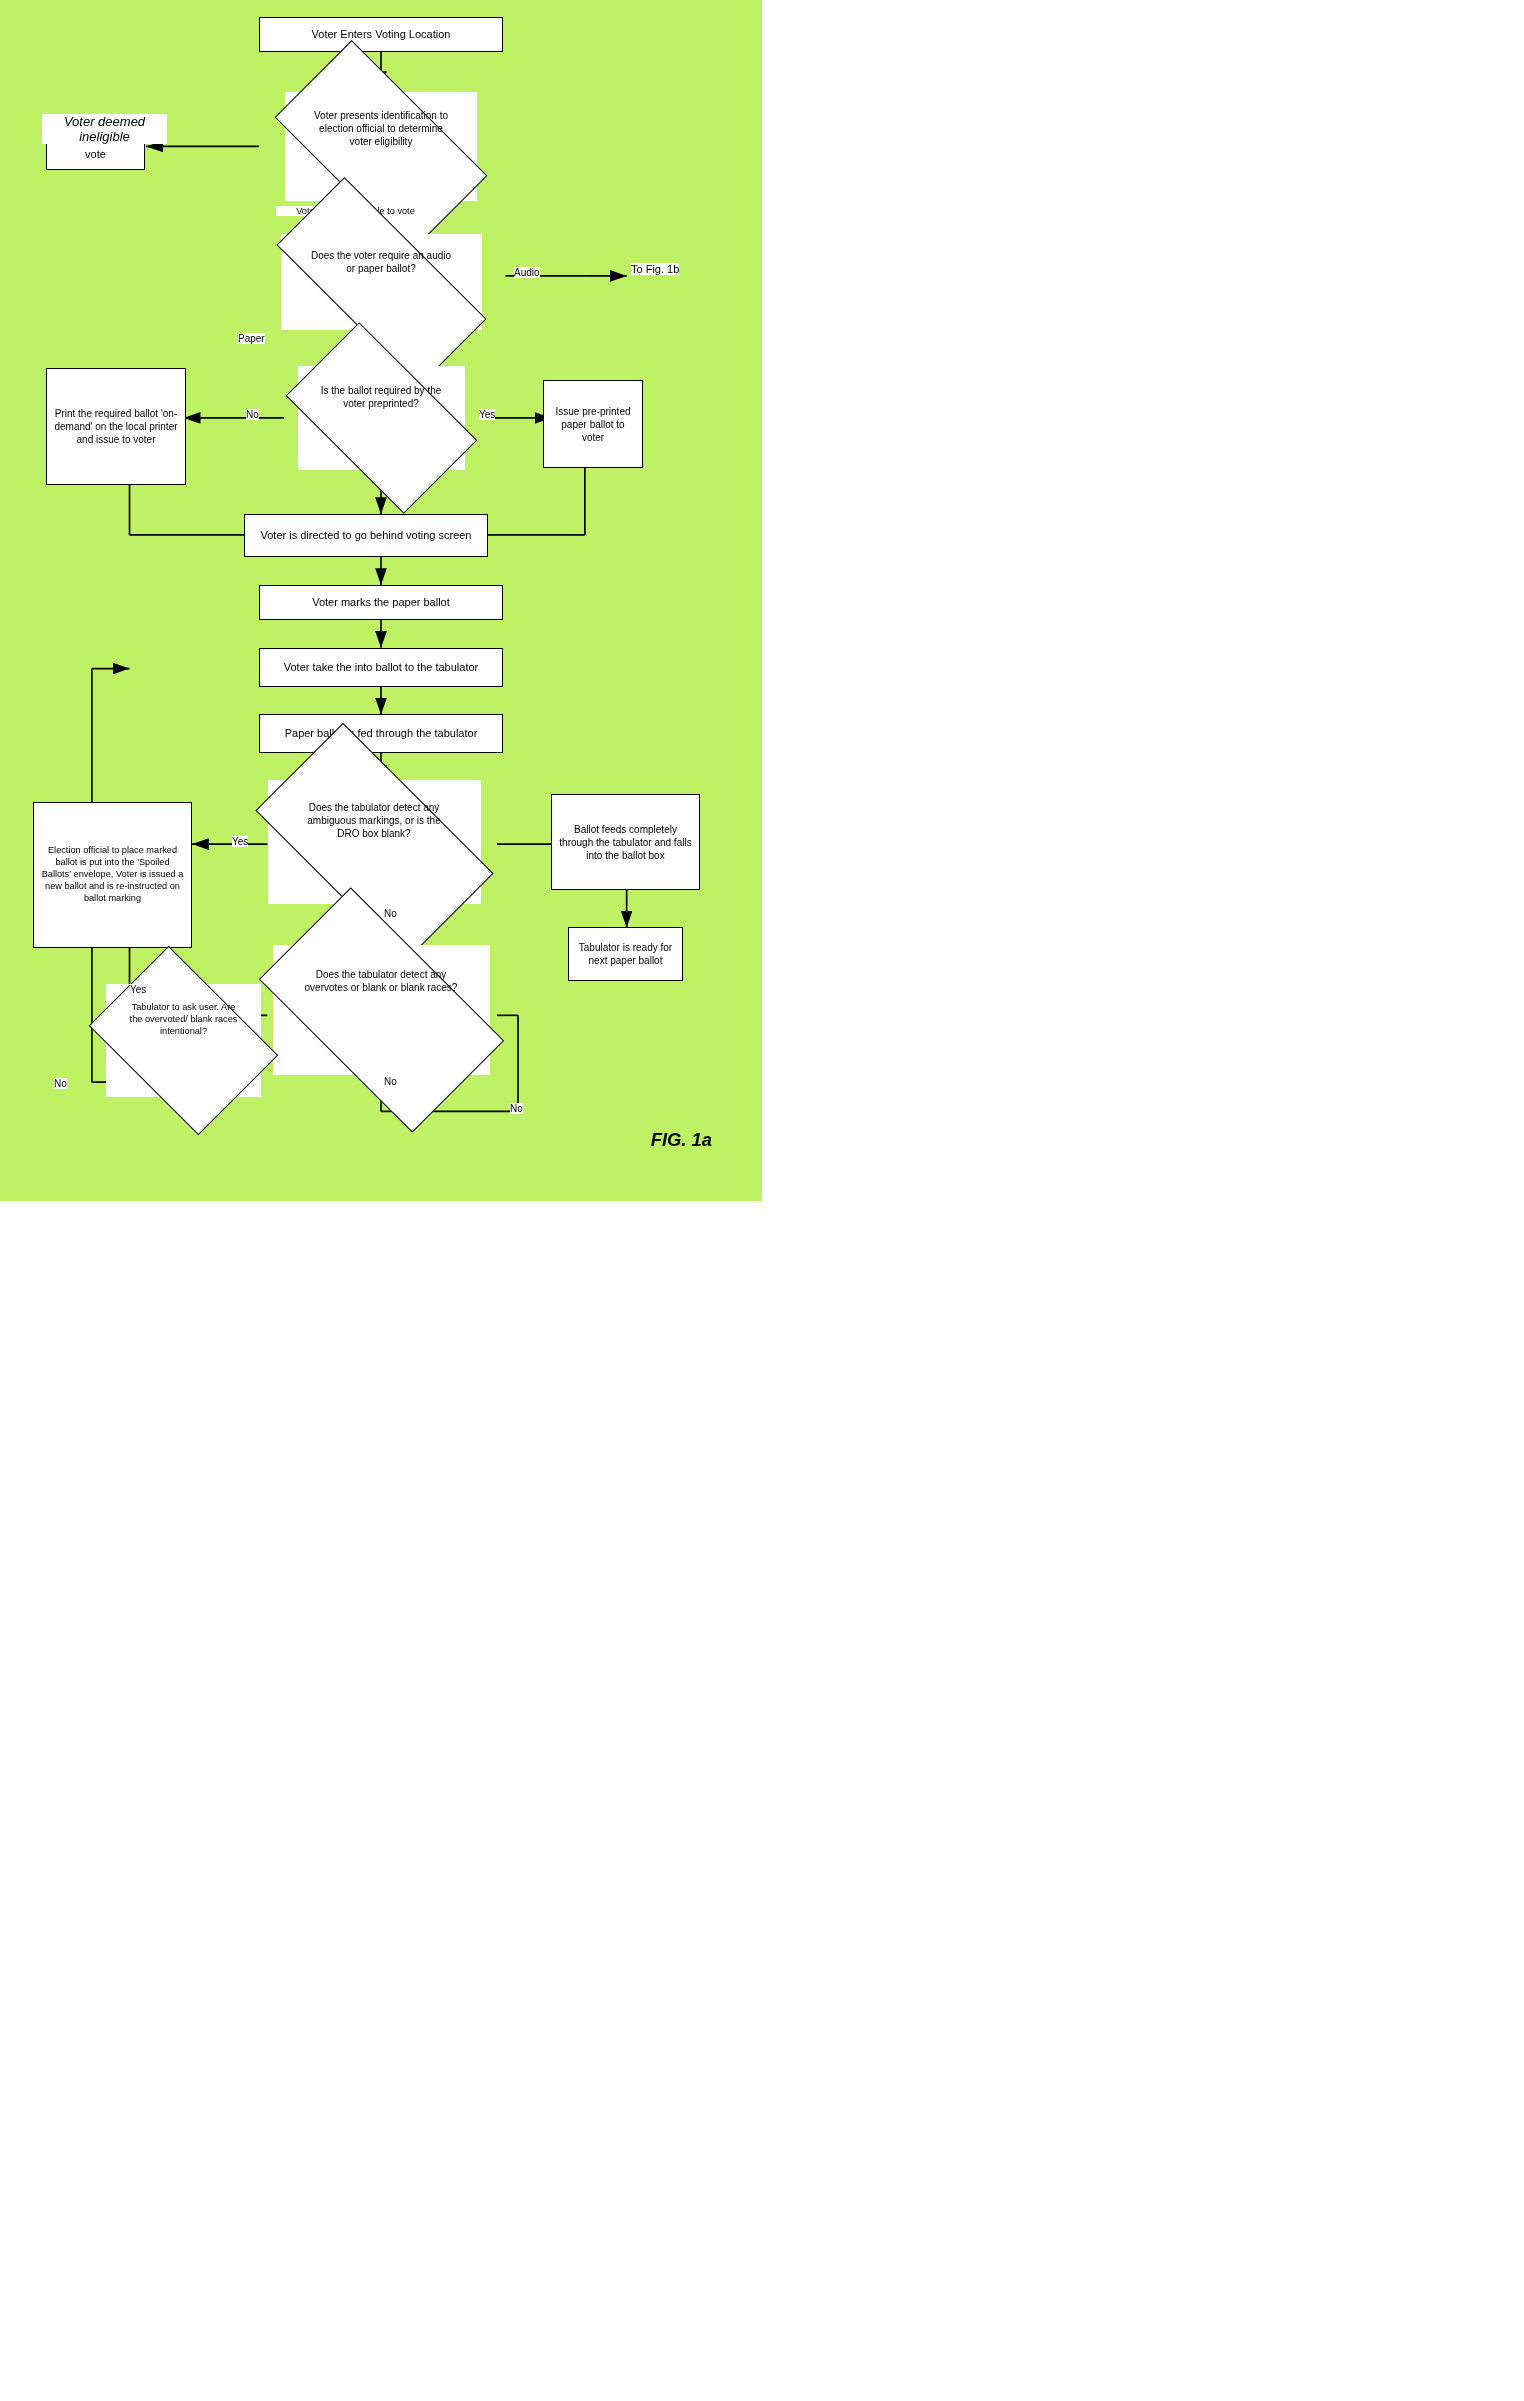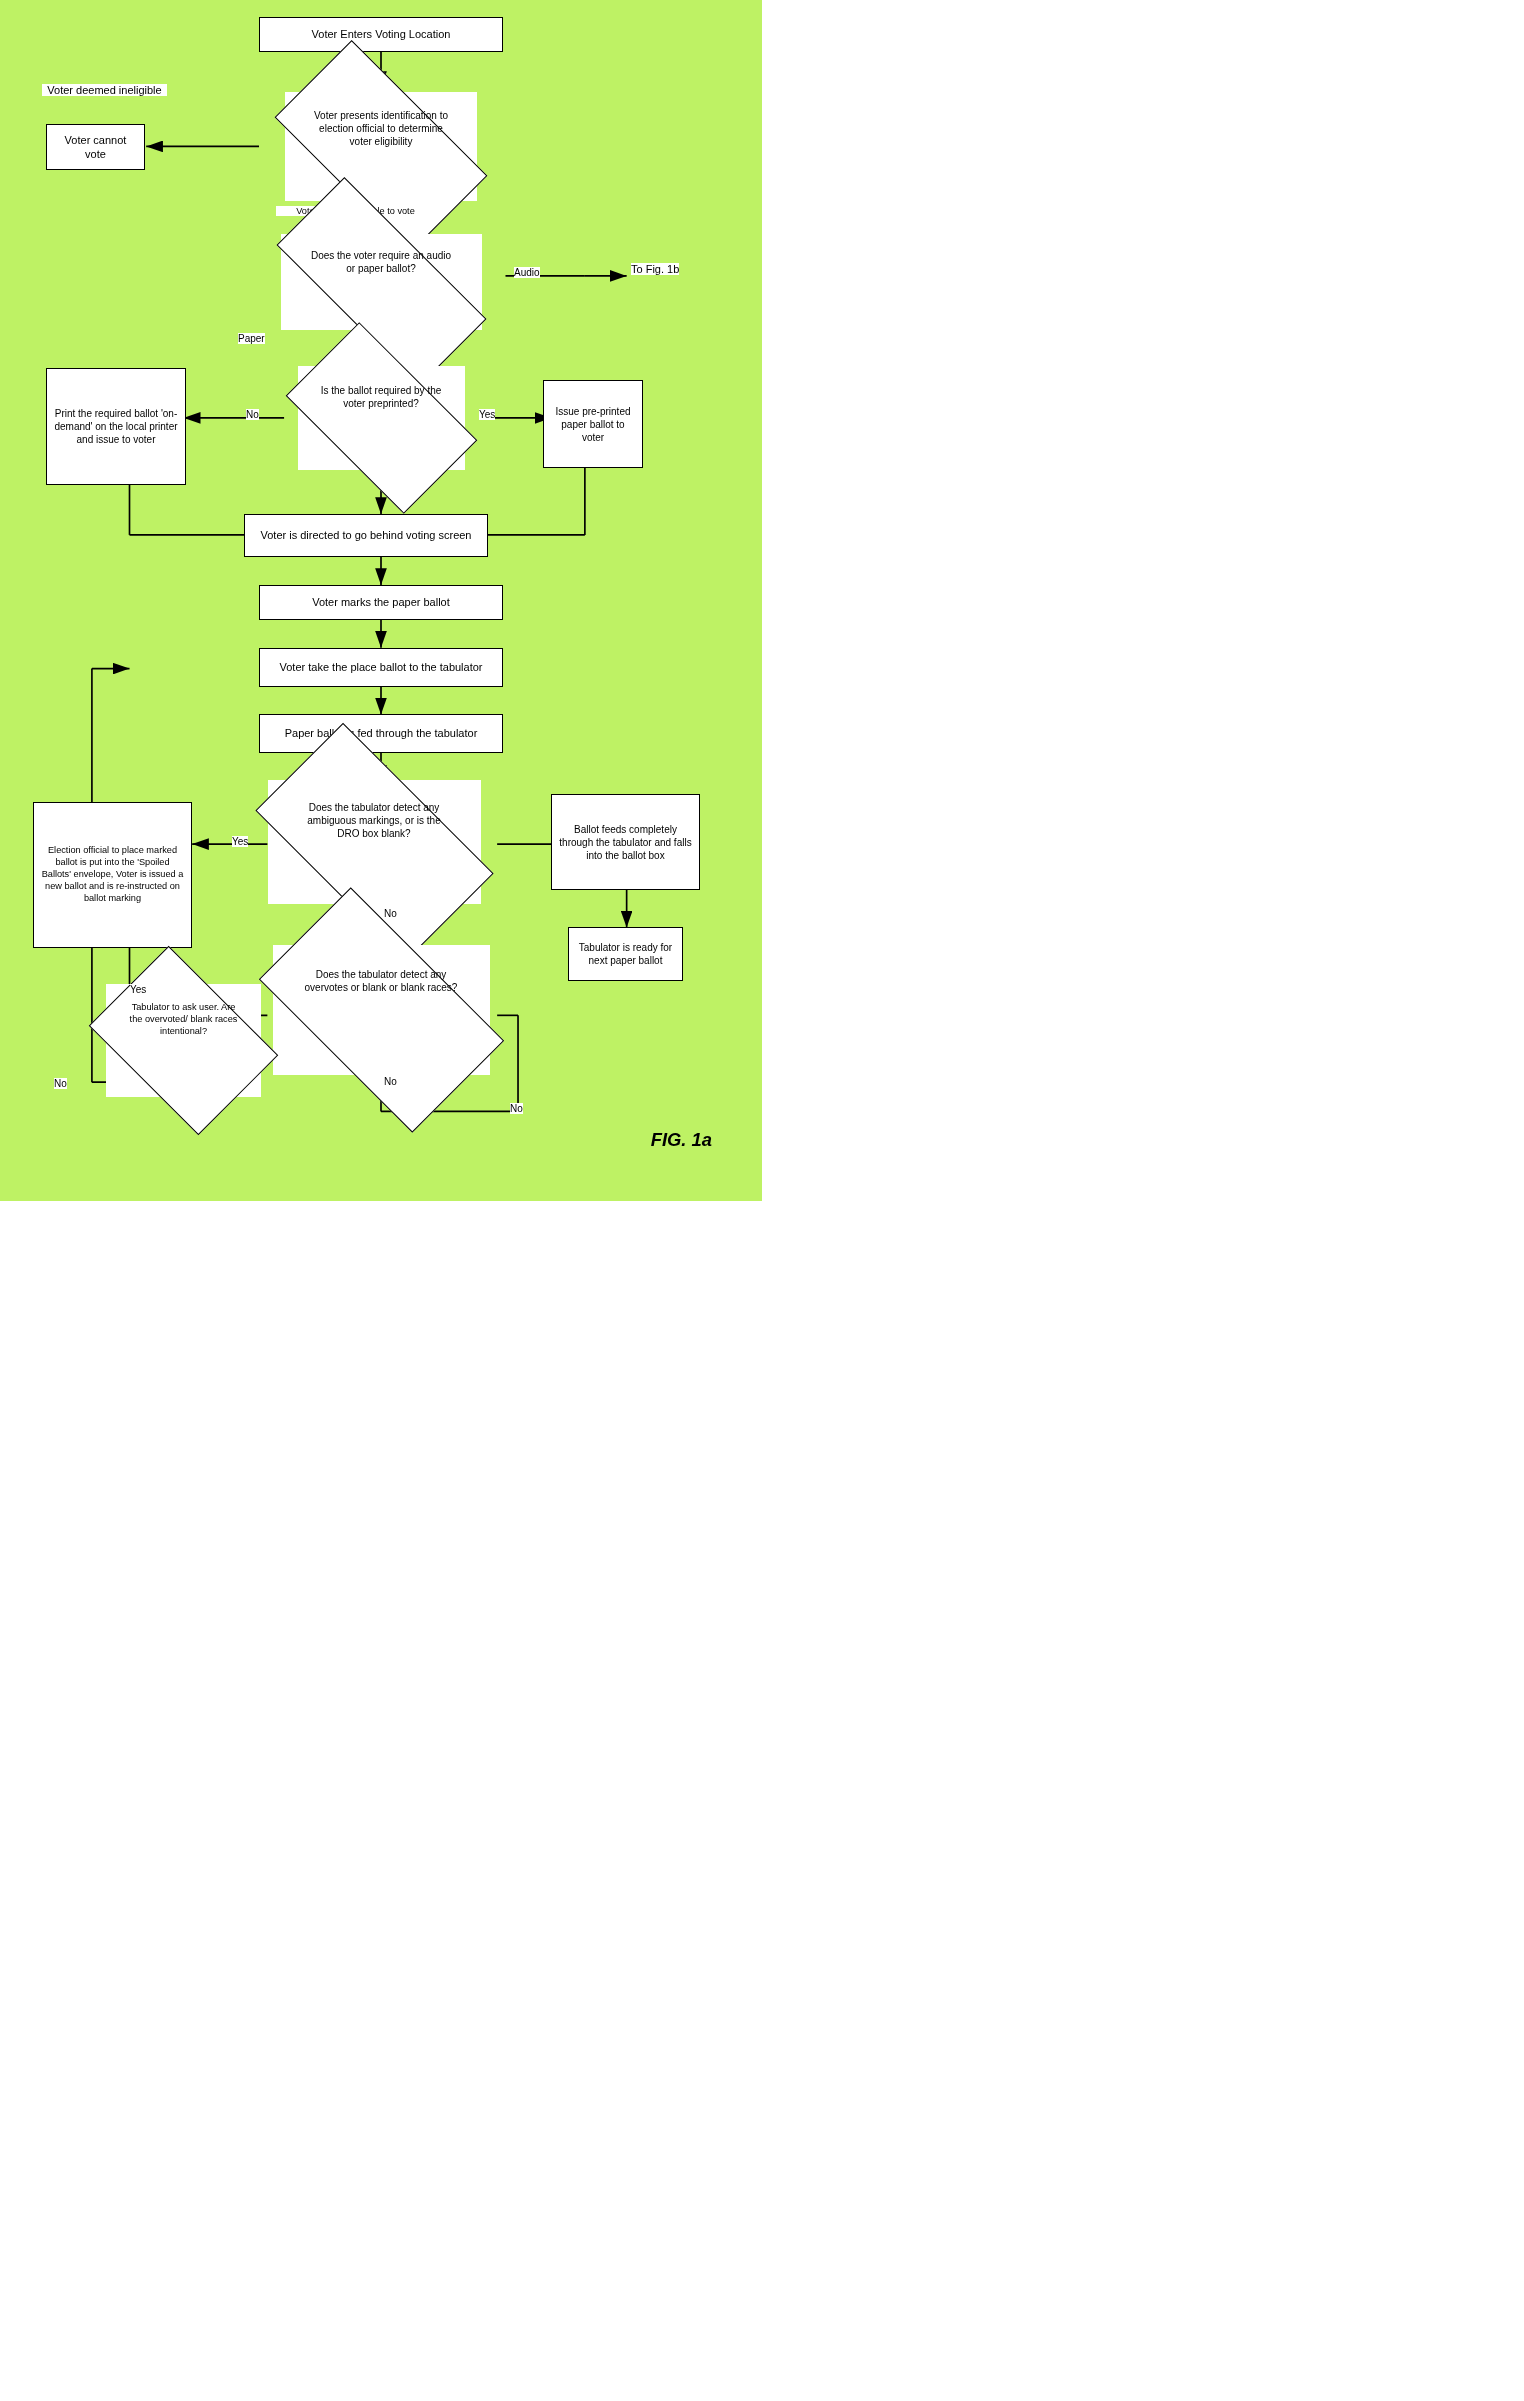--- a/index.html
+++ b/index.html
@@ -157,21 +157,21 @@
   <div class="diamond-container" style="left:259px; top:88px; width:244px; height:117px;">
     <div class="diamond" style="width:192px; height:109px;">
       <span style="font-size:10px; padding:16.7px 25px; display:block;">Voter presents identification to election official to determine voter eligibility</span>
     </div>
   </div>
 
   <div class="box" style="left:46px; top:124px; width:99px; height:46px;">
     <span>Voter cannot vote</span>
   </div>
 
-  <div class="label" style="left:42px; top:84px; width:125px; font-size:11px;">
+  <div class="label" style="left:42px; top:114px; width:125px; font-size:13px;font-style:italic;">
     <span>Voter deemed ineligible</span>
   </div>
 
   <div class="label" style="left:276px; top:206px; width:159px; font-size:9.2px;">
     <span>Voter deemed eligible to vote</span>
   </div>
 
   <div class="diamond-container" style="left:259px; top:232px; width:244px; height:100px;">
     <div class="diamond" style="width:201px; height:96px;">
       <span style="font-size:10px; padding:15px 29px; display:block;">Does the voter require an audio or paper ballot?</span>
@@ -214,21 +214,21 @@
 
   <div class="box" style="left:244px; top:514px; width:244px; height:43px;">
     <span>Voter is directed to go behind voting screen</span>
   </div>
 
   <div class="box" style="left:259px; top:585px; width:244px; height:35px;">
     <span>Voter marks the paper ballot</span>
   </div>
 
   <div class="box" style="left:259px; top:648px; width:244px; height:39px;">
-    <span>Voter take the place ballot to the tabulator</span>
+    <span>Voter take the into ballot to the tabulator</span>
   </div>
 
   <div class="box" style="left:259px; top:714px; width:244px; height:39px;">
     <span>Paper ballot is fed through the tabulator</span>
   </div>
 
   <div class="diamond-container" style="left:252px; top:777px; width:244px; height:130px;">
     <div class="diamond" style="width:213px; height:124px;">
       <span style="font-size:10px; padding:21px 29px; display:block;">Does the tabulator detect any ambiguous markings, or is the DRO box blank?</span>
     </div>

